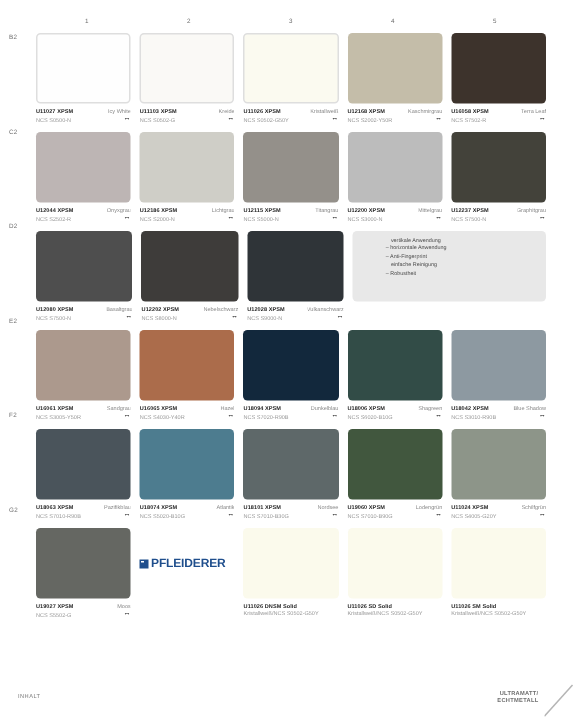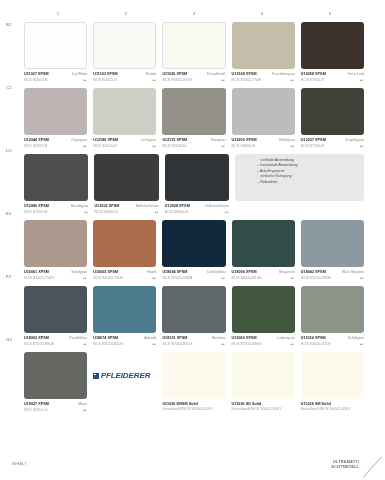--- a/index.html
+++ b/index.html
@@ -162,21 +162,20 @@
     margin-right: 6px;
     display: flex;
     align-items: center;
     justify-content: flex-start;
     height: 47px;
   }
   .logo {
     display: flex;
     align-items: center;
     transform: translateY(0px);
-    font-style: italic;
   }
   .logo-mark {
     width: 6px;
     height: 6px;
     background: #1f4e8c;
     margin-right: 1.5px;
     position: relative;
   }
   .logo-mark::after {
     content: "";

